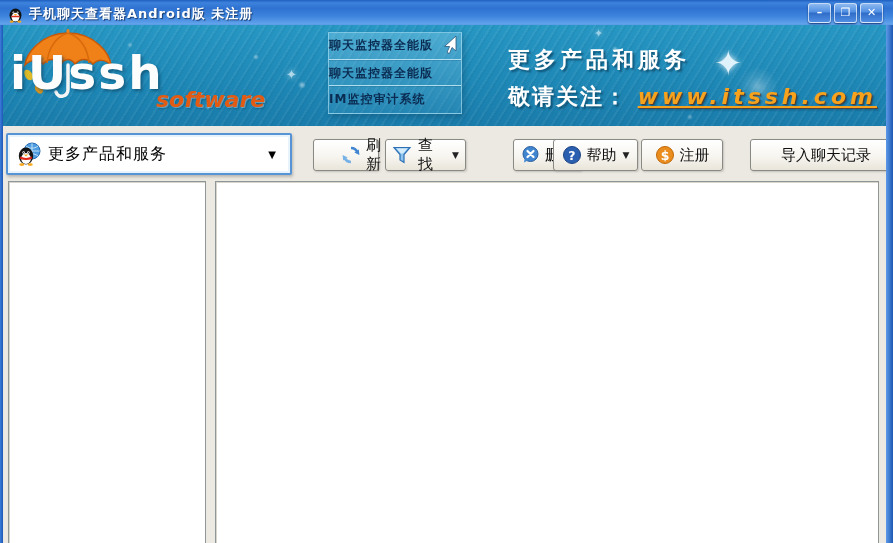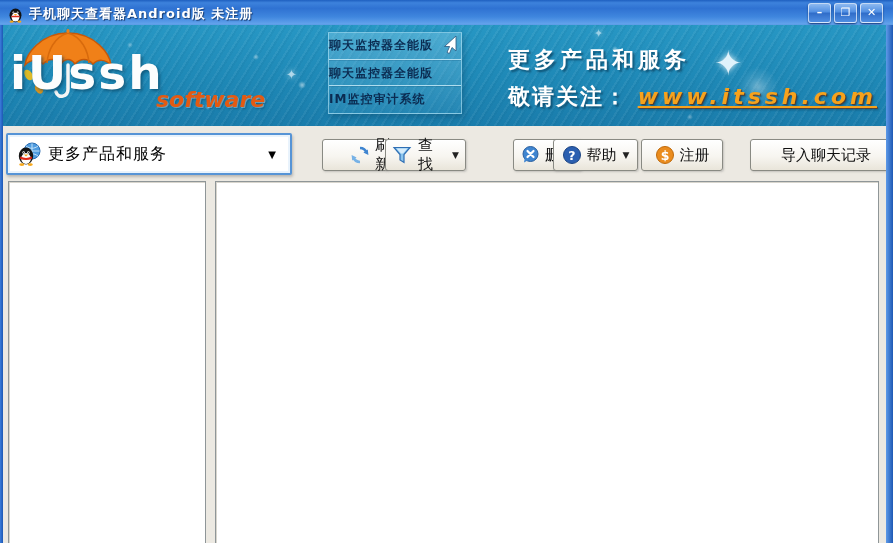--- a/index.html
+++ b/index.html
@@ -136,21 +136,21 @@
   .tbtn {
     position: absolute; top: 139px; height: 32px;
     border: 1px solid #898a83; border-radius: 3px;
     background: linear-gradient(180deg, #ffffff 0%, #f7f5f0 55%, #e9e5da 100%);
     box-shadow: inset 0 1px 0 #fff, 1px 1px 2px rgba(120,120,120,.35);
     display: flex; align-items: center; justify-content: center; gap: 5px;
     font-size: 15px; color: #101010; cursor: pointer; padding: 0 6px;
   }
   .tbtn svg { flex: 0 0 auto; }
   .btn-caret { font-size: 9px; color: #222; margin-left: 1px; }
-  #btn-refresh  { left: 322px; width: 66px; padding-left: 36px; }
+  #btn-refresh  { left: 313px; width: 66px; padding-left: 36px; }
   #btn-find     { left: 385px; width: 81px; gap: 6px; }
   #btn-delete   { left: 469px; width: 69px; margin-left: 44px; }
   #btn-help     { left: 553px; width: 85px; }
   #btn-register { left: 641px; width: 82px; }
   #btn-import   { left: 750px; width: 152px; }
 
   
   .left-panel {
     position: absolute; left: 8px; top: 181px; width: 198px; height: 370px;
     background: #fff; border: 1px solid #8f9698;

